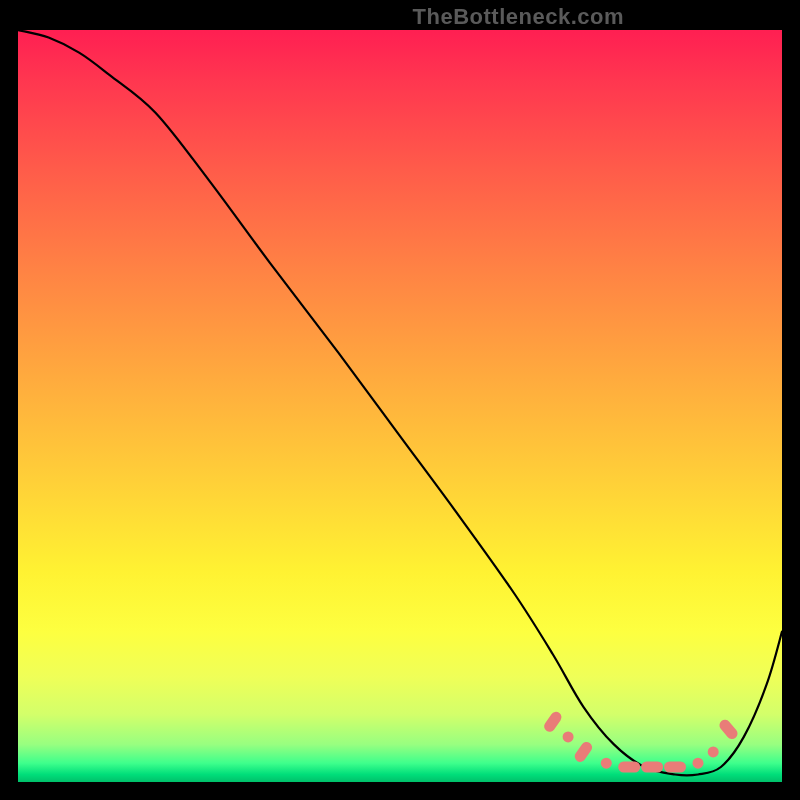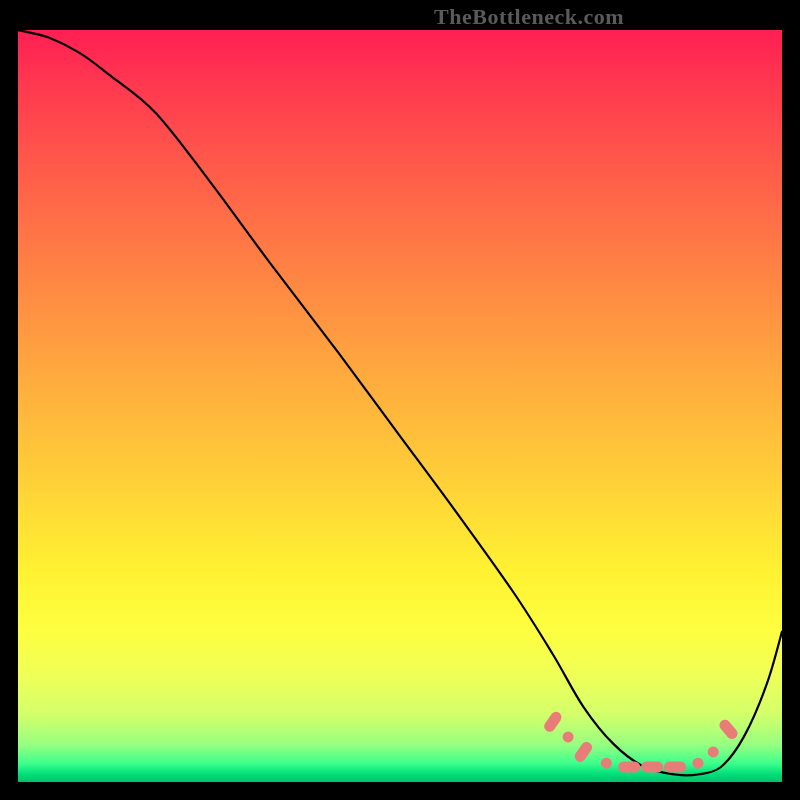--- a/index.html
+++ b/index.html
@@ -9,21 +9,20 @@
     height: 800px;
     background: #000;
     font-family: Arial, Helvetica, sans-serif;
     overflow: hidden;
   }
   .frame {
     position: relative;
     width: 636px;
     height: 800px;
     background: #000;
-    font-family: Liberation Serif, serif;
   }
   .watermark {
     position: absolute;
     top: 4px;
     right: 12px;
     color: #5a5a5a;
     font-size: 22px;
     font-weight: 600;
     letter-spacing: 0.5px;
     z-index: 10;

